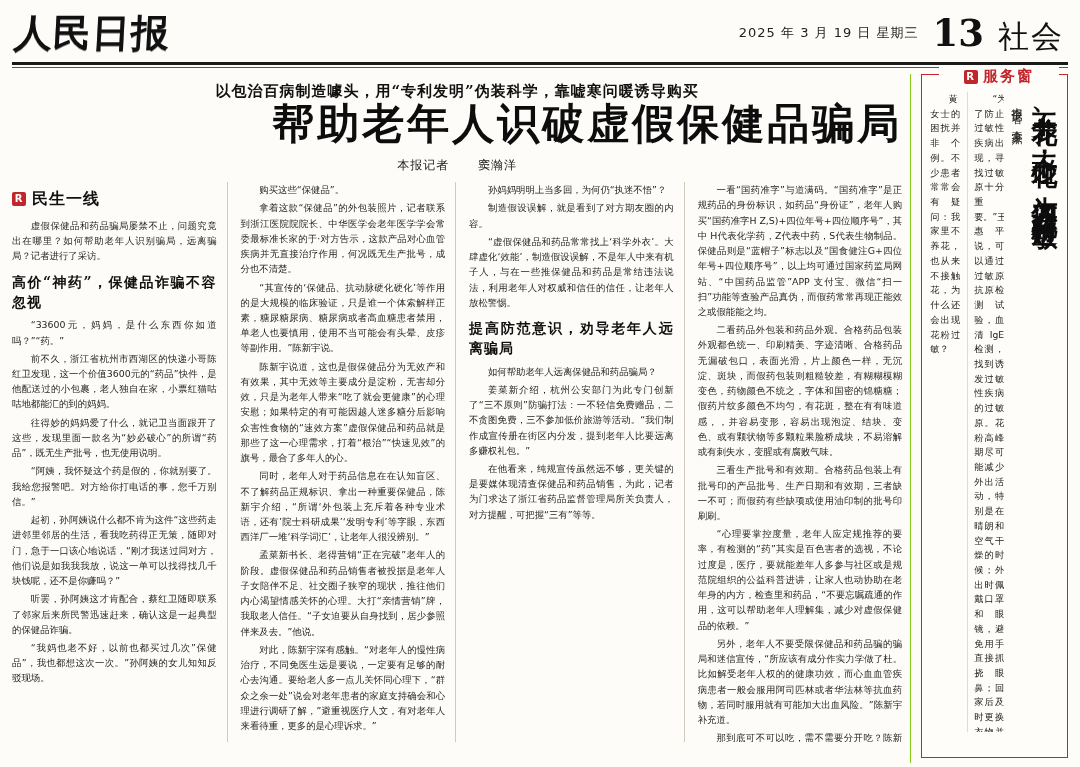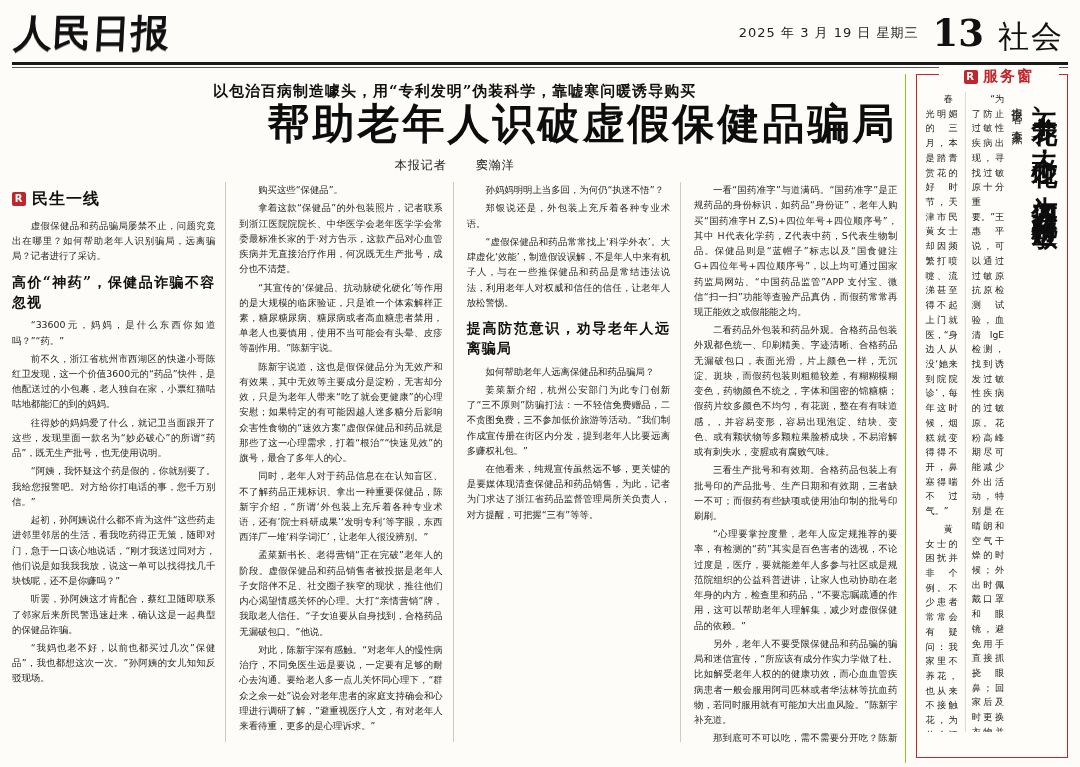--- a/index.html
+++ b/index.html
@@ -239,28 +239,28 @@
           <p>听罢，孙阿姨这才肯配合，蔡红卫随即联系了邻家后来所民警迅速赶来，确认这是一起典型的保健品诈骗。</p>
           <p>“我妈也老不好，以前也都买过几次”保健品”，我也都想这次一次。”孙阿姨的女儿知知反驳现场。</p>
         </div>
 
         <div class="col">
           <p>购买这些“保健品”。</p>
           <p>拿着这款“保健品”的外包装照片，记者联系到浙江医院院院长、中华医学会老年医学学会常委最标准长家的于·对方告示，这款产品对心血管疾病并无直接治疗作用，何况既无生产批号，成分也不清楚。</p>
           <p>“其宣传的‘保健品、抗动脉硬化硬化’等作用的是大规模的临床验证，只是谁一个体索解样正素，糖尿糖尿病、糖尿病或者高血糖患者禁用，单老人也要慎用，使用不当可能会有头晕、皮疹等副作用。”陈新宇说。</p>
           <p>陈新宇说道，这也是假保健品分为无效产和有效果，其中无效等主要成分是淀粉，无害却分效，只是为老年人带来“吃了就会更健康”的心理安慰；如果特定的有可能因越人迷多糖分后影响众害性食物的“速效方案”虚假保健品和药品就是那些了这一心理需求，打着“根治”“快速见效”的旗号，最合了多年人的心。</p>
           <p>同时，老年人对于药品信息在在认知盲区、不了解药品正规标识、拿出一种重要保健品，陈新宇介绍，“所谓‘外包装上充斥着各种专业术语，还有’院士科研成果’‘发明专利’等字眼，东西西洋厂一堆‘科学词汇’，让老年人很没辨别。”</p>
-          <p>孟菜新书长、老得营销“正在完破”老年人的阶段。虚假保健品和药品销售者被投据是老年人子女陪伴不足、社交圈子狭窄的现状，推往他们内心渴望情感关怀的心理。大打“亲情营销”牌，我取老人信任。“子女迫要从自身找到，合格药品无漏破包口。”他说。</p>
+          <p>孟菜新书长、老得营销“正在完破”老年人的阶段。虚假保健品和药品销售者被投据是老年人子女陪伴不足、社交圈子狭窄的现状，推往他们内心渴望情感关怀的心理。大打“亲情营销”牌，我取老人信任。“子女迫要从自身找到，居少参照伴来及去。”他说。</p>
           <p>对此，陈新宇深有感触。“对老年人的慢性病治疗，不同免医生远是要说，一定要有足够的耐心去沟通。要给老人多一点儿关怀同心理下，“群众之余一处”说会对老年患者的家庭支持确会和心理进行调研了解，”避重视医疗人文，有对老年人来看待重，更多的是心理诉求。”</p>
           <div class="sub-head">屡屡有人上当，问题究竟出在哪</div>
         </div>
 
         <div class="col">
           <p>孙妈妈明明上当多回，为何仍“执迷不悟”？</p>
-          <p>郑银说还是，外包装上充斥着各种专业术语。</p>
+          <p>制造假设误解，就是看到了对方期友圈的内容。</p>
           <p>“虚假保健品和药品常常找上‘科学外衣’。大肆虚化‘效能’，制造假设误解，不是年人中来有机子人，与在一些推保健品和药品是常结违法说法，利用老年人对权威和信任的信任，让老年人放松警惕。</p>
           <div class="sub-head">提高防范意识，劝导老年人远离骗局</div>
           <p>如何帮助老年人远离保健品和药品骗局？</p>
           <p>姜菜新介绍，杭州公安部门为此专门创新了“三不原则”防骗打法：一不轻信免费赠品，二不贪图免费，三不参加低价旅游等活动。“我们制作成宣传册在街区内分发，提到老年人比要远离多赚权礼包。”</p>
           <p>在他看来，纯规宣传虽然远不够，更关键的是要媒体现清查保健品和药品销售，为此，记者为门求达了浙江省药品监督管理局所关负责人，对方提醒，可把握“三有”等等。</p>
         </div>
 
         <div class="col">
           <p>一看“国药准字”与道满码。“国药准字”是正规药品的身份标识，如药品“身份证”，老年人购买“国药准字H Z,S)+四位年号+四位顺序号”，其中 H代表化学药，Z代表中药，S代表生物制品。保健品则是“蓝帽子”标志以及“国食健注G+四位年号+四位顺序号”，以上均可通过国家药监局网站、“中国药品监管”APP 支付宝、微信“扫一扫”功能等查验产品真伪，而假药常常再现正能效之或假能能之均。</p>
           <p>二看药品外包装和药品外观。合格药品包装外观都色统一、印刷精美、字迹清晰、合格药品无漏破包口，表面光滑，片上颜色一样，无沉淀、斑块，而假药包装则粗糙较差，有糊糊模糊变色，药物颜色不统之，字体和国密的锦糖糖；假药片纹多颜色不均匀，有花斑，整在有有味道感，，并容易变形，容易出现泡淀、结块、变色、或有颗状物等多颗粒果脸桥成块，不易溶解或有刺失水，变腥或有腐败气味。</p>
@@ -278,21 +278,20 @@
         <div class="service-title">
           <span class="rmark">R</span>
           <span>服务窗</span>
         </div>
 
         <div class="vert-wrap">
           <div class="vert-head">不养花、不碰花，为何还会花粉过敏</div>
           <div class="vert-byline">本报记者  李家鼎</div>
           <div class="svc-cols">
             <div class="svc-col">
-              <p>春光明媚的三月，本是踏青赏花的好时节，天津市民黄女士却因频繁打喷嚏、流涕甚至得不起上门就医，“身边人从没‘她来到院院诊’，每年这时候，烟糕就变得得不开，鼻塞得喘不过气。”</p>
               <p>黄女士的困扰并非个例。不少患者常常会有疑问：我家里不养花，也从来不接触花，为什么还会出现花粉过敏？</p>
 
             </div>
             <div class="svc-col">
               <p>“为了防止过敏性疾病出现，寻找过敏原十分重要。”王惠平说，可以通过过敏原抗原检测试验，血清 IgE 检测，找到诱发过敏性疾病的过敏原。花粉高峰期尽可能减少外出活动，特别是在晴朗和空气干燥的时候；外出时佩戴口罩和眼镜，避免用手直接抓挠眼鼻；回家后及时更换衣物并清洗面部和鼻腔，减少花粉残留；保持室内清洁，关闭门窗并使用空气净化器等设备，降低室内花粉浓度。</p>
 
             </div>
           </div>
         </div>
       </div>

